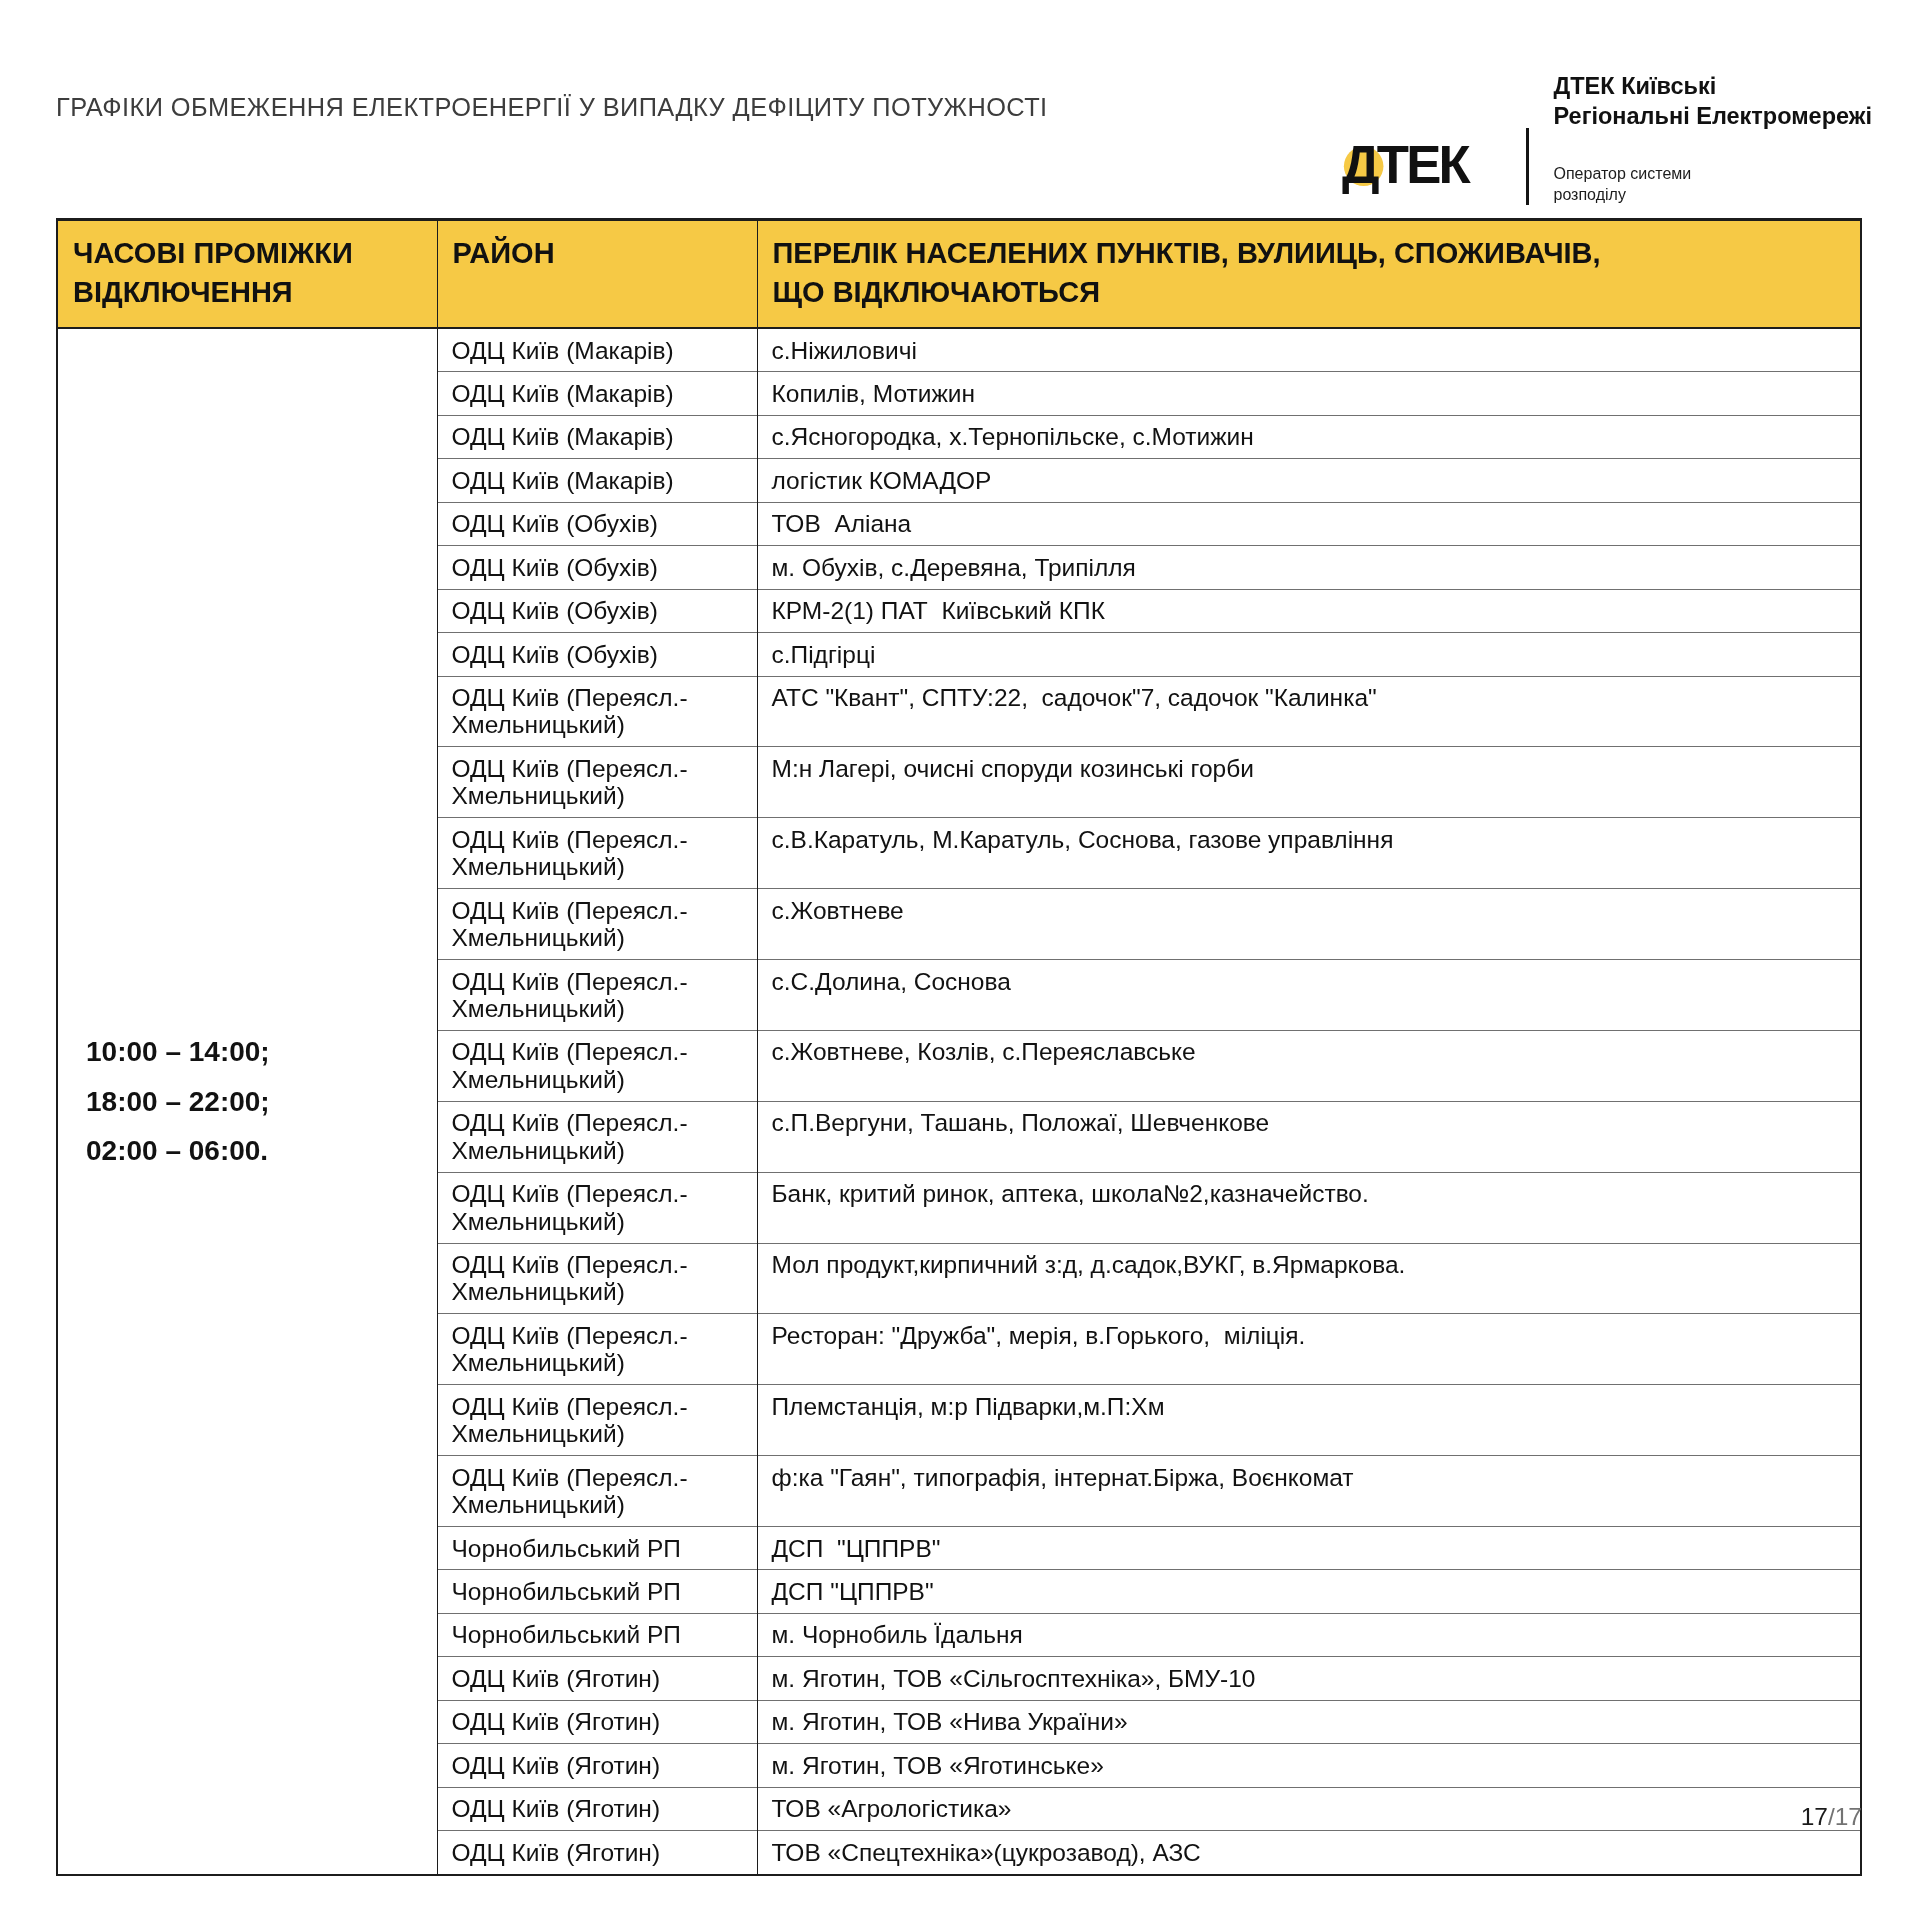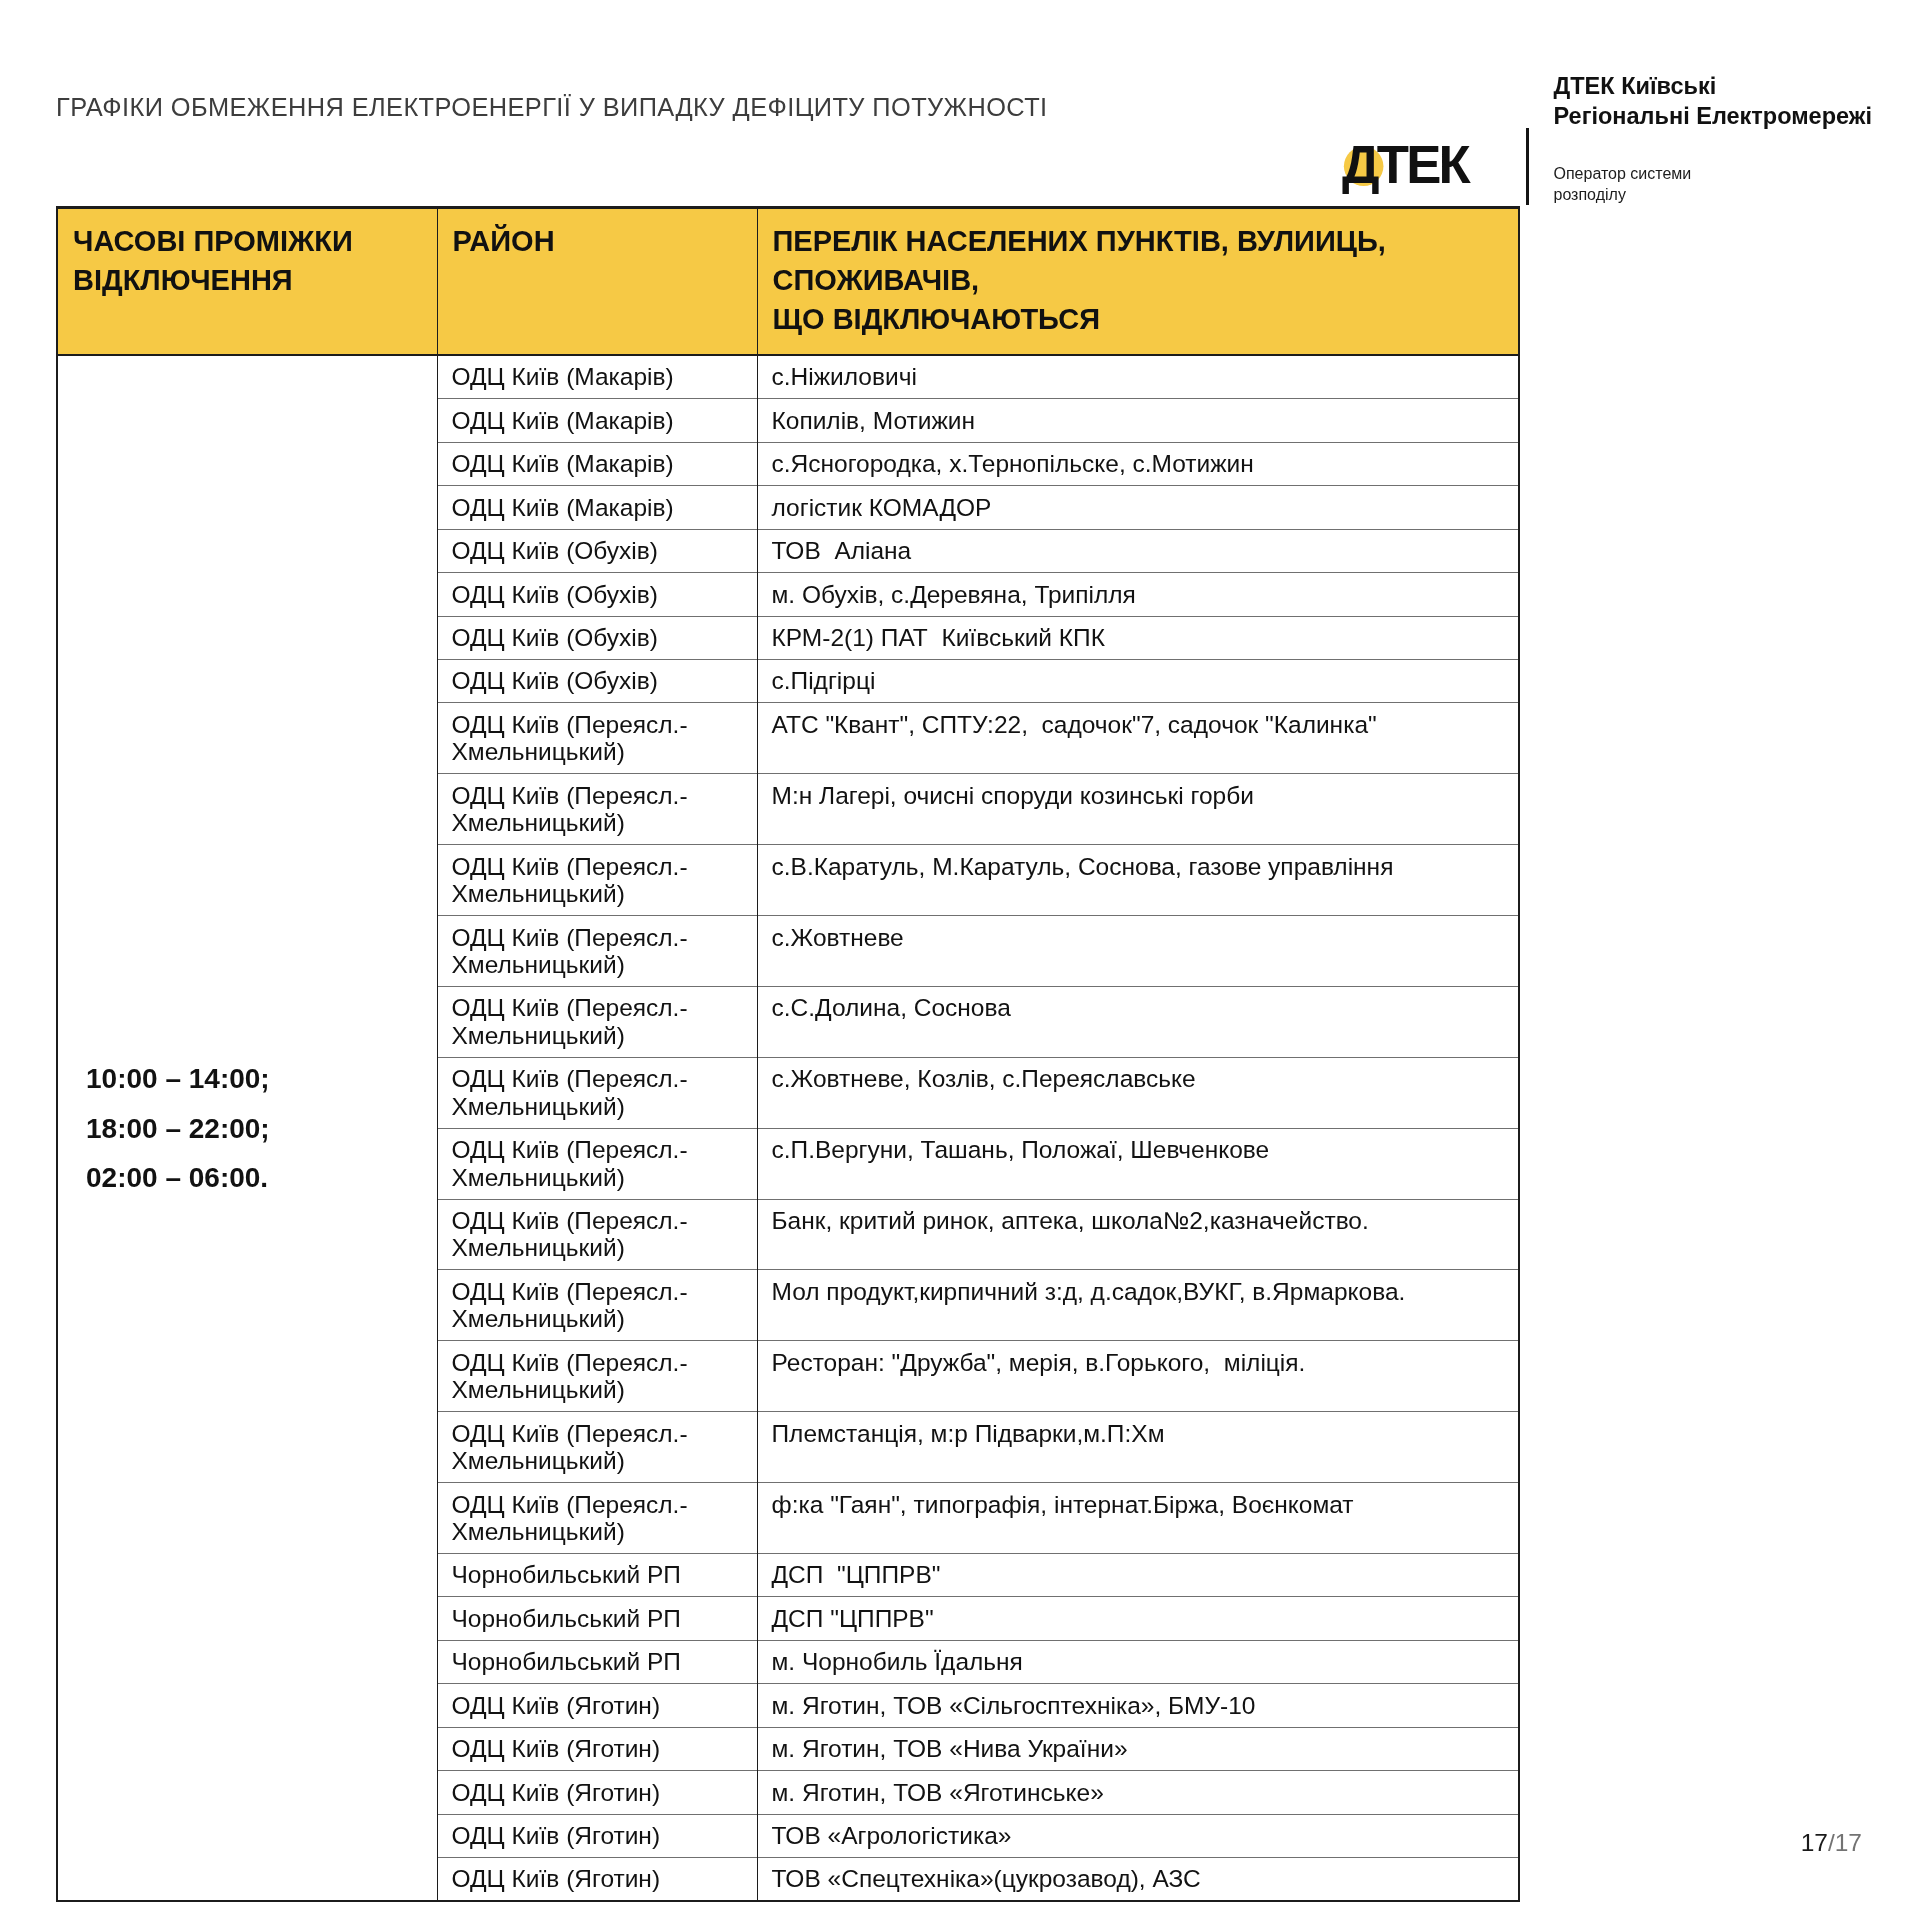--- a/index.html
+++ b/index.html
@@ -45,22 +45,22 @@
     margin-top: 8.5px;
     font-size: 16px;
     line-height: 1.3;
     color: #1c1c1c;
   }
 
   
   table.outage {
     border-collapse: collapse;
     table-layout: fixed;
-    width: 1464px;
-    margin-top: 1px;
+    width: 1806px;
+    margin-top: 13px;
     border: 2.8px solid #1c1c1c;
     border-top-width: 3.8px;
   }
   table.outage col.c1 { width: 380px; }
   table.outage col.c2 { width: 320px; }
   th {
     background: #F6C945;
     text-align: left;
     vertical-align: top;
     font-size: 29px;

